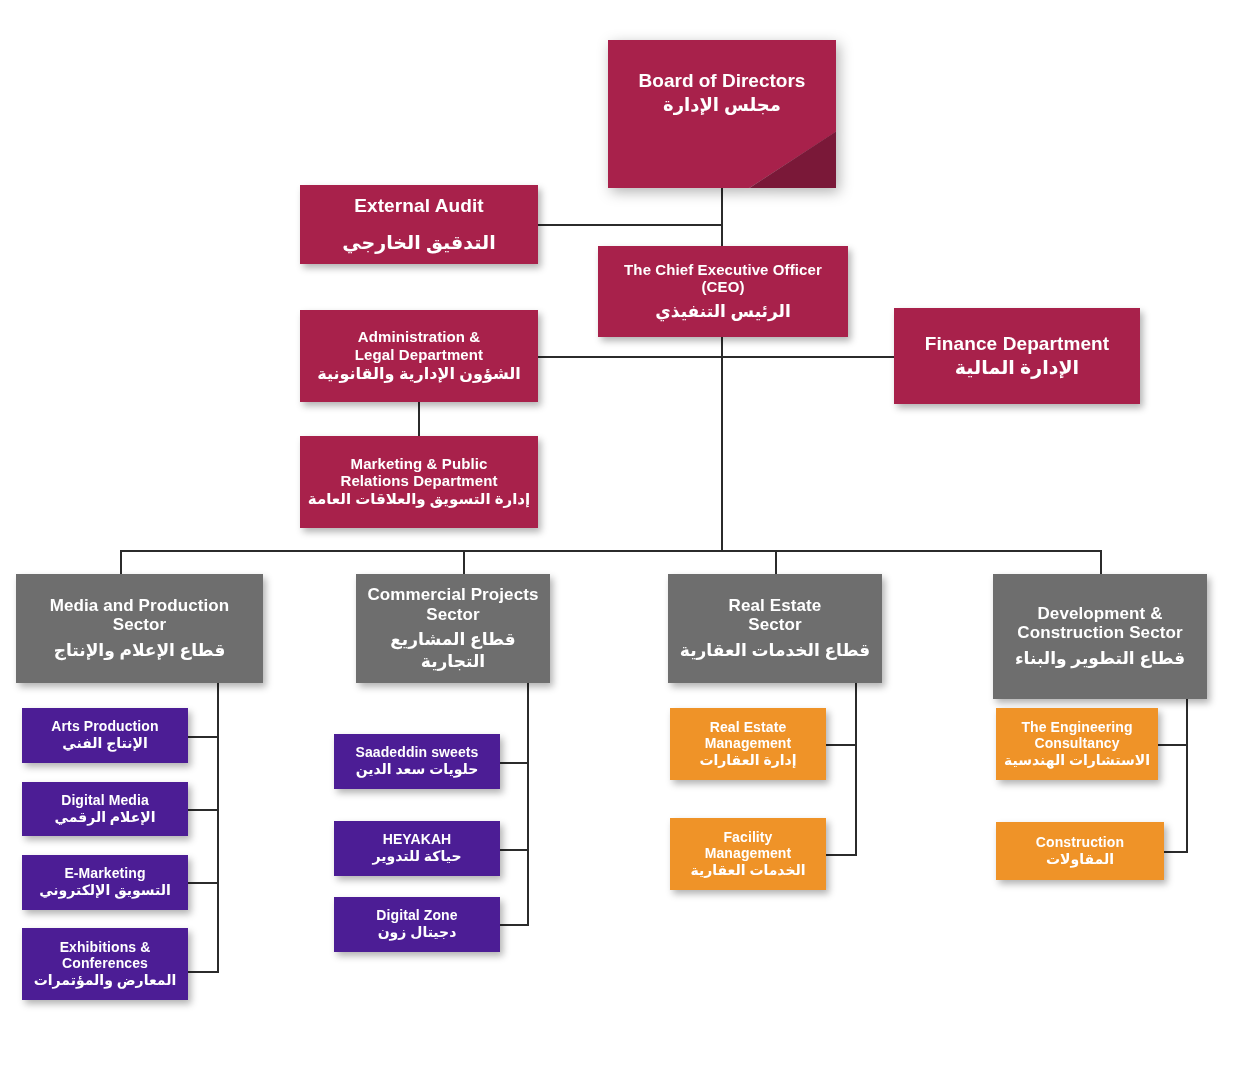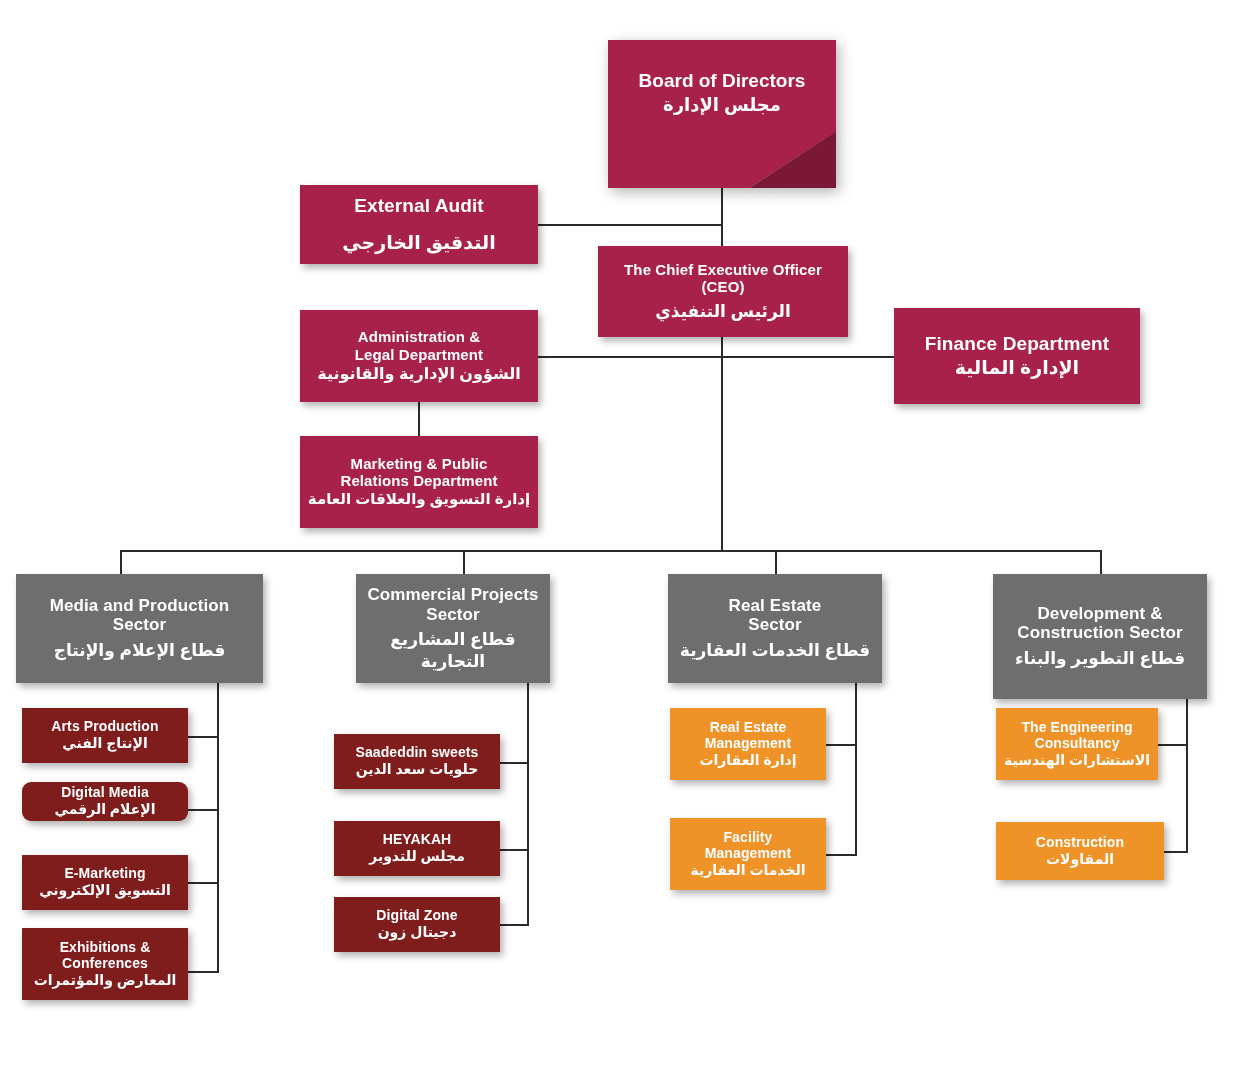--- a/index.html
+++ b/index.html
@@ -39,21 +39,21 @@
     display:block;
     direction:rtl;
     line-height:1.25;
     font-weight:bold;
     margin-top:1px;
   }
 
   
   .maroon{background:#a8214b;}
   .gray{background:#6e6e6e;}
-  .orange{background:#7f1d1d;}
+  .orange{background:#4c1d95;}
   .amber{background:#ef9328;}
 
   
   .board{
     position:absolute;
     width:228px;height:148px;
     left:608px;top:40px;
     filter:drop-shadow(3px 4px 7px rgba(0,0,0,0.30));
   }
   .board .sheet{
@@ -158,21 +158,21 @@
     <span class="en" style="font-size:17px;">Media and Production</span>
     <span class="en" style="font-size:17px;">Sector</span>
     <span class="ar" style="font-size:17px;margin-top:5px;">قطاع الإعلام والإنتاج</span>
   </div>
 
   <div class="node orange" style="left:22px;top:708px;width:166px;height:55px;">
     <span class="en" style="font-size:14px;">Arts Production</span>
     <span class="ar" style="font-size:14px;">الإنتاج الفني</span>
   </div>
 
-  <div class="node orange" style="left:22px;top:782px;width:166px;height:39px;border-radius:9px;">
+  <div class="node orange" style="left:22px;top:782px;width:166px;height:54px;">
     <span class="en" style="font-size:14px;">Digital Media</span>
     <span class="ar" style="font-size:14px;">الإعلام الرقمي</span>
   </div>
 
   <div class="node orange" style="left:22px;top:855px;width:166px;height:55px;">
     <span class="en" style="font-size:14px;">E-Marketing</span>
     <span class="ar" style="font-size:14px;">التسويق الإلكتروني</span>
   </div>
 
   <div class="node orange" style="left:22px;top:928px;width:166px;height:72px;">
@@ -187,21 +187,21 @@
     <span class="ar" style="font-size:17px;margin-top:5px;">قطاع المشاريع التجارية</span>
   </div>
 
   <div class="node orange" style="left:334px;top:734px;width:166px;height:55px;">
     <span class="en" style="font-size:14px;">Saadeddin sweets</span>
     <span class="ar" style="font-size:14px;">حلويات سعد الدين</span>
   </div>
 
   <div class="node orange" style="left:334px;top:821px;width:166px;height:55px;">
     <span class="en" style="font-size:14px;">HEYAKAH</span>
-    <span class="ar" style="font-size:14px;">مجلس للتدوير</span>
+    <span class="ar" style="font-size:14px;">حياكة للتدوير</span>
   </div>
 
   <div class="node orange" style="left:334px;top:897px;width:166px;height:55px;">
     <span class="en" style="font-size:14px;text-align:right;">Digital Zone</span>
     <span class="ar" style="font-size:14px;">دجيتال زون</span>
   </div>
 
   <div class="node gray" style="left:668px;top:574px;width:214px;height:109px;">
     <span class="en" style="font-size:17px;">Real Estate</span>
     <span class="en" style="font-size:17px;">Sector</span>

